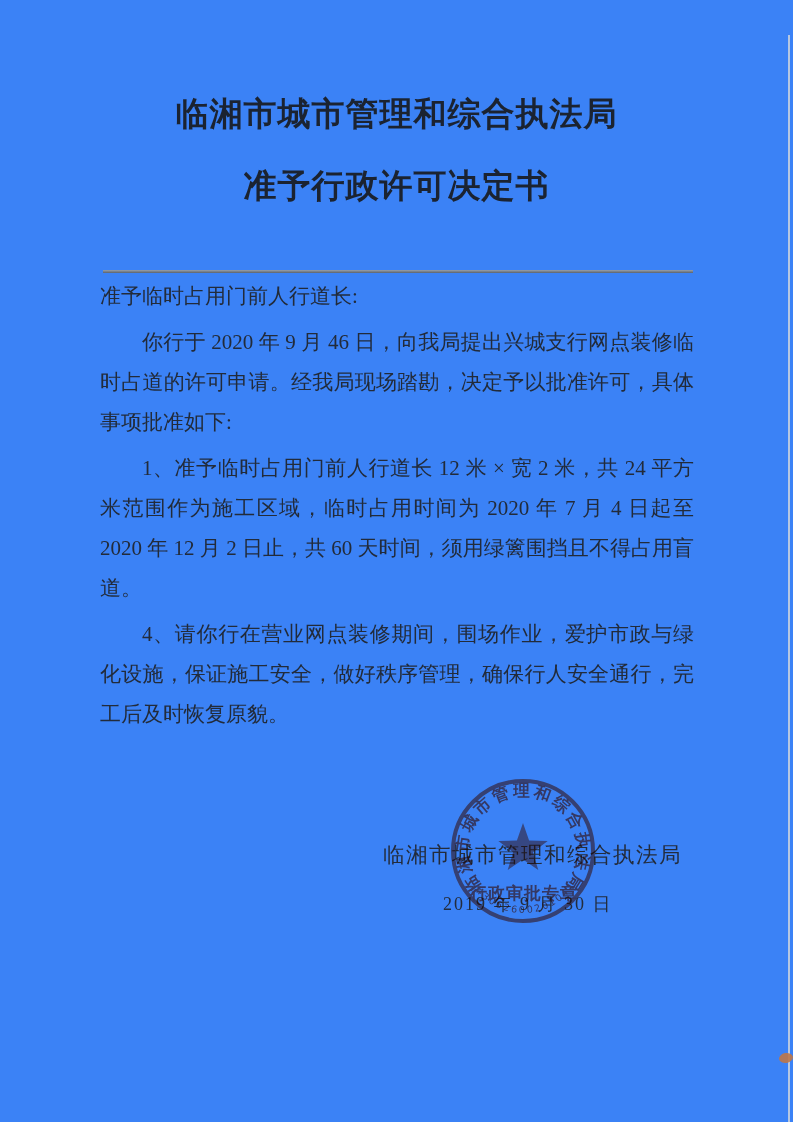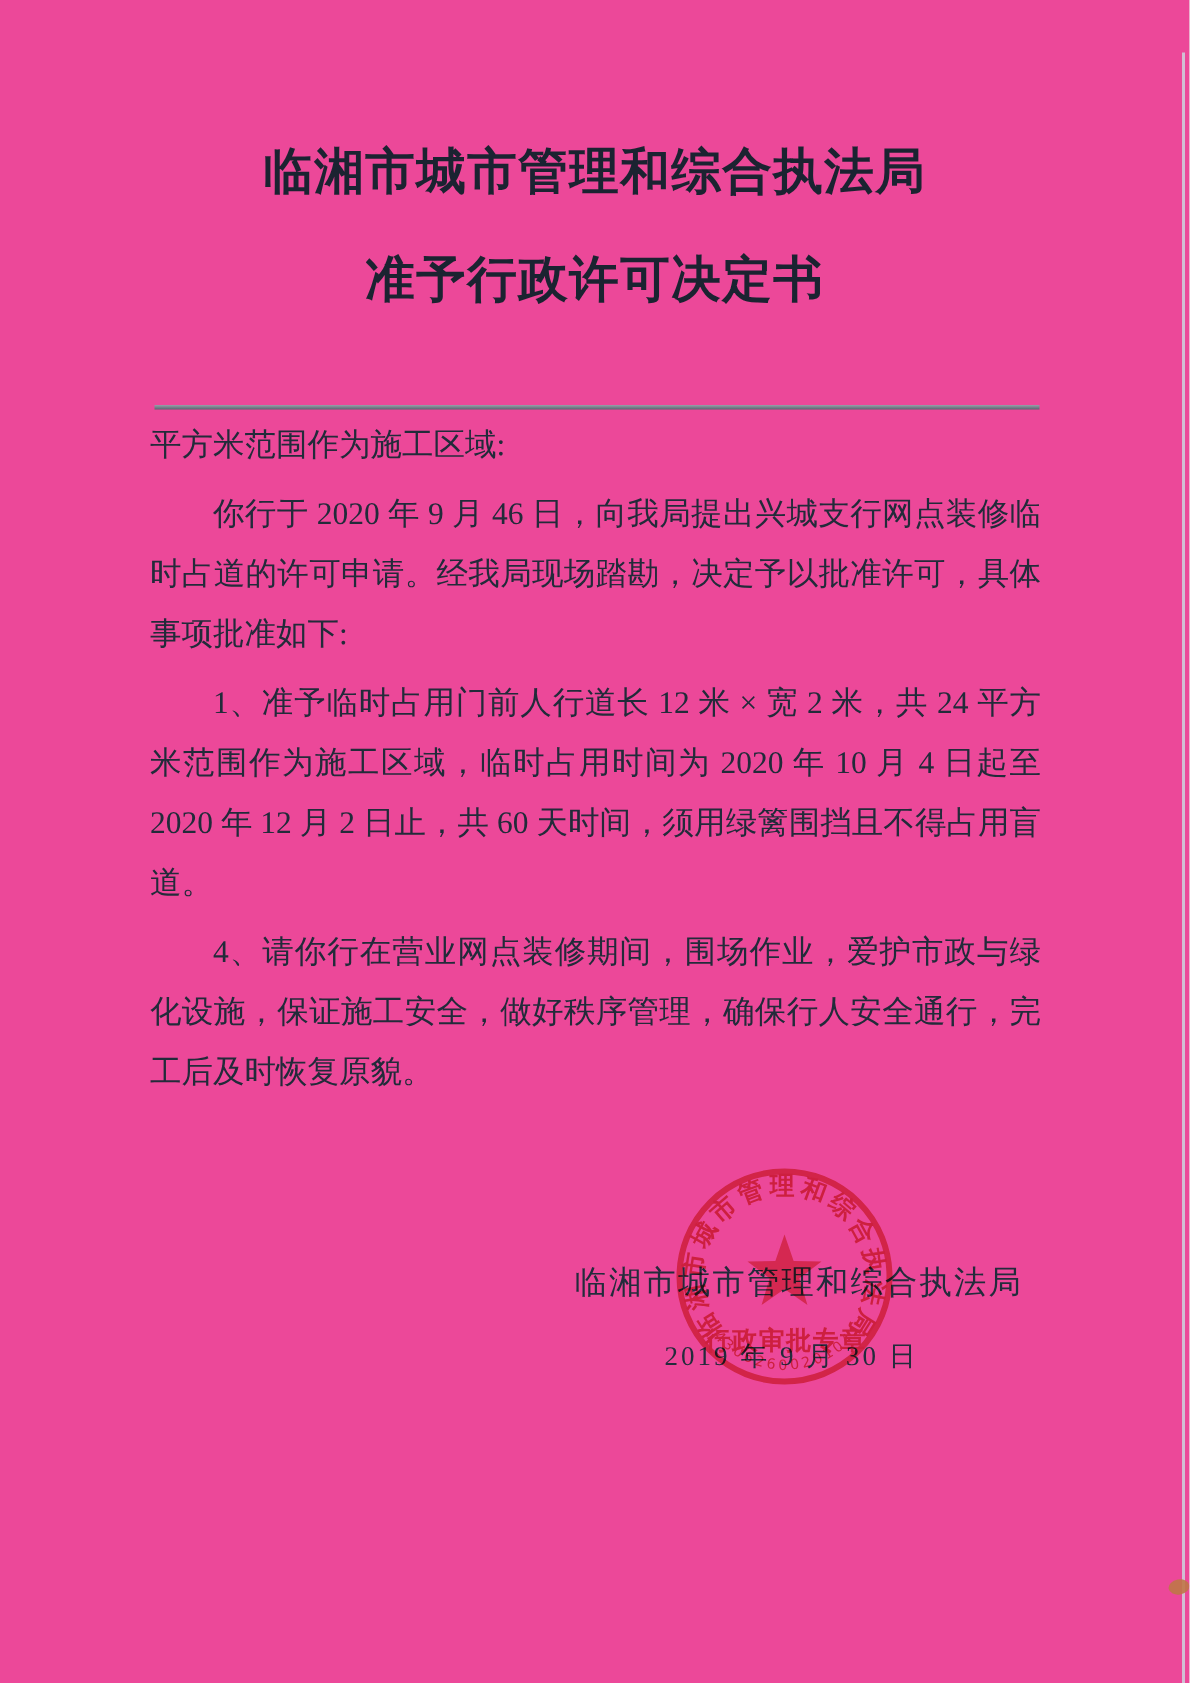--- a/index.html
+++ b/index.html
@@ -1,20 +1,20 @@
 <!DOCTYPE html>
 <html><head>
 <meta charset="utf-8">
 <style>
   html,body{margin:0;padding:0;background:#e8e8e8;}
   .page{
     position:relative;
     width:793px;height:1122px;
     margin:0 auto;
-    background:#ec4899;
+    background:#3b82f6;
     overflow:hidden;
     font-family:"Liberation Serif","DejaVu Serif",serif;
     color:#232c3c;
   }
   .title{
     position:absolute;left:0;width:100%;
     text-align:center;
     font-size:33px;font-weight:700;
     letter-spacing:1px;
     color:#1b2331;
@@ -77,23 +77,23 @@
 
 <div class="page">
 
   <div class="title title-1">临湘市城市管理和综合执法局</div>
   <div class="title title-2">准予行政许可决定书</div>
 
 
   <div class="hrule"></div>
 
   <div class="body-text">
-    <p>平方米范围作为施工区域:</p>
+    <p>准予临时占用门前人行道长:</p>
     <p class="indent">你行于 2020 年 9 月 46 日，向我局提出兴城支行网点装修临时占道的许可申请。经我局现场踏勘，决定予以批准许可，具体事项批准如下:</p>
-    <p class="indent">1、准予临时占用门前人行道长 12 米 × 宽 2 米，共 24 平方米范围作为施工区域，临时占用时间为 2020 年 10 月 4 日起至 2020 年 12 月 2 日止，共 60 天时间，须用绿篱围挡且不得占用盲道。</p>
+    <p class="indent">1、准予临时占用门前人行道长 12 米 × 宽 2 米，共 24 平方米范围作为施工区域，临时占用时间为 2020 年 7 月 4 日起至 2020 年 12 月 2 日止，共 60 天时间，须用绿篱围挡且不得占用盲道。</p>
     <p class="indent">4、请你行在营业网点装修期间，围场作业，爱护市政与绿化设施，保证施工安全，做好秩序管理，确保行人安全通行，完工后及时恢复原貌。</p>
   </div>
 
   <div class="sig-org">临湘市城市管理和综合执法局</div>
   <div class="sig-date">2019 年 9 月 30 日</div>
 
   <svg class="seal" viewBox="0 0 150 150" xmlns="http://www.w3.org/2000/svg">
     <circle cx="75" cy="75" r="70" fill="none" stroke="#d9544d" stroke-width="4" opacity=".9"></circle>
     <defs>
       <path id="ringPath" d="M 38.2 115.9 A 55 55 0 1 1 111.8 115.9" fill="none"></path>

